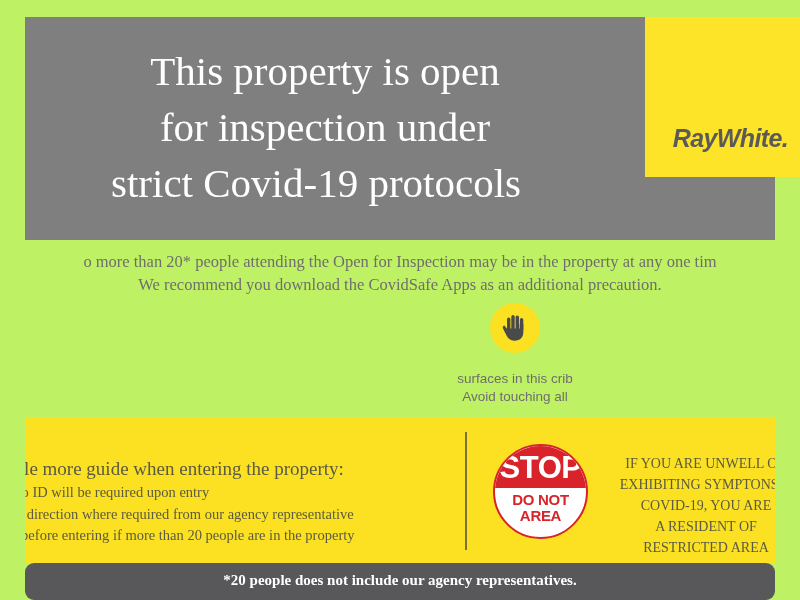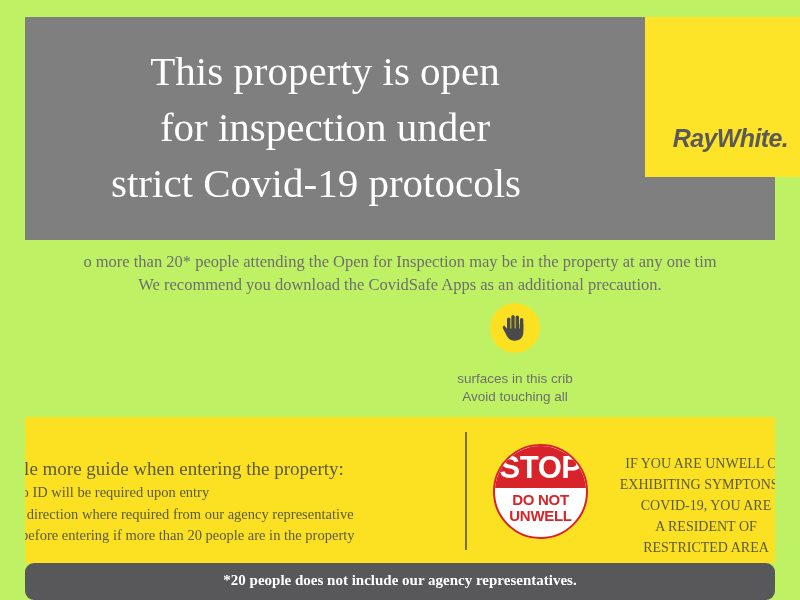--- a/index.html
+++ b/index.html
@@ -299,21 +299,21 @@
         <span>ait before entering if more than 20 people are in the property</span>
       </div>
     </div>
 
     <div class="divider"></div>
 
     <div class="stop-sign">
       <div class="stop-top">STOP</div>
       <div class="stop-bottom">
         <span>DO NOT</span>
-        <span>UNWELL</span>
+        <span>AREA</span>
       </div>
     </div>
 
     <div class="warning-text">
       <span>IF YOU ARE UNWELL OR</span>
       <span>EXHIBITING SYMPTONS O</span>
       <span>COVID-19, YOU ARE</span>
       <span>A RESIDENT OF</span>
       <span>RESTRICTED AREA</span>
     </div>

